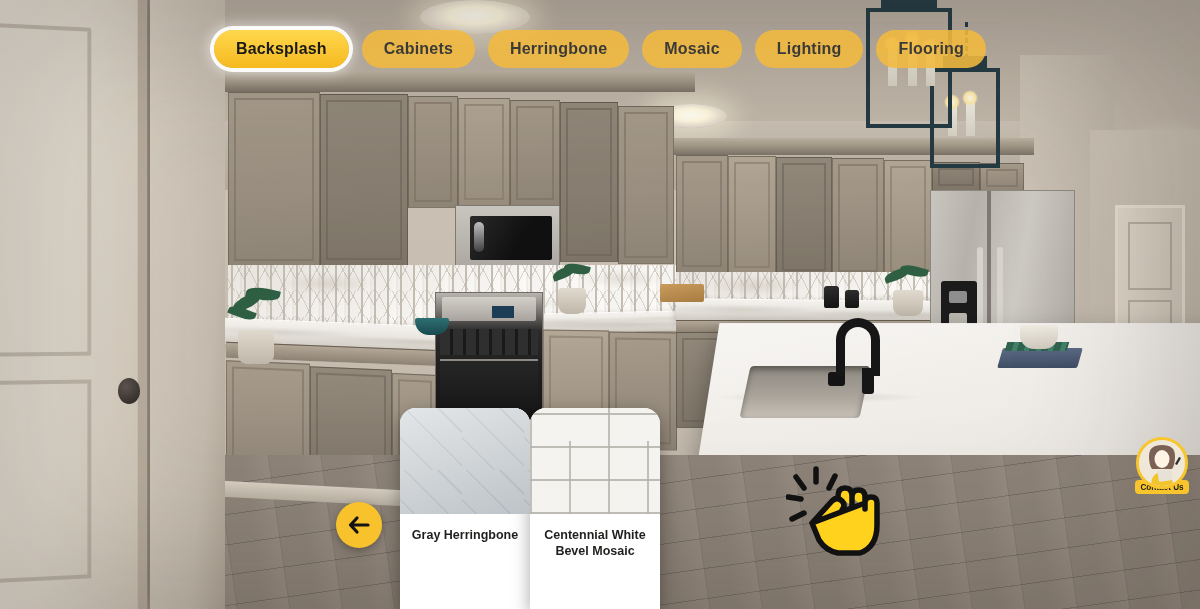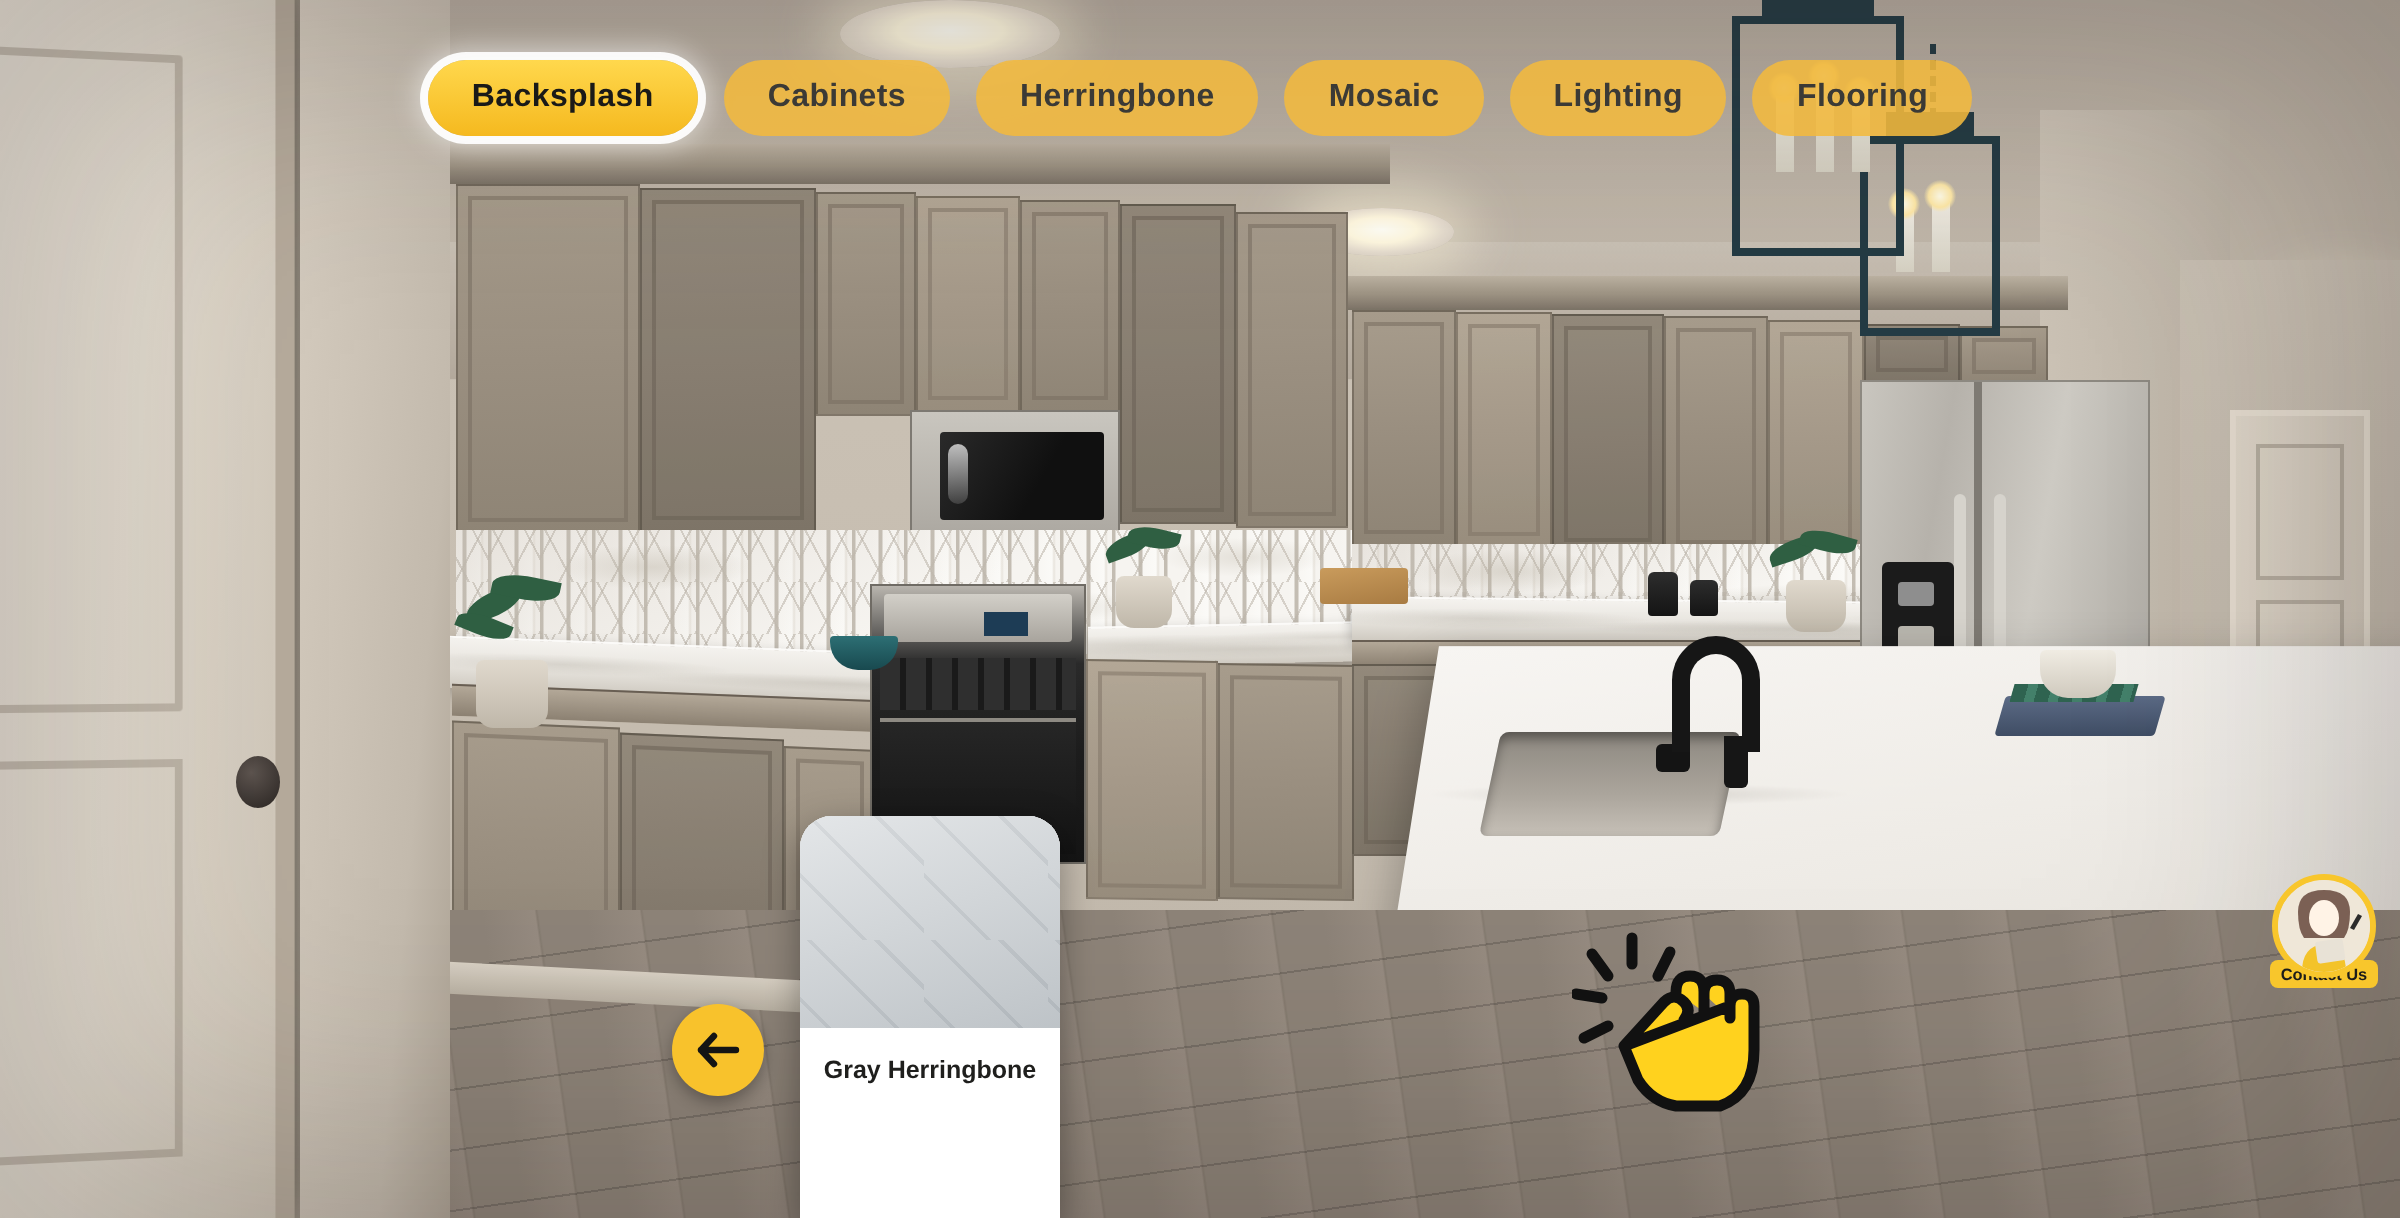--- a/index.html
+++ b/index.html
@@ -663,20 +663,24 @@
     </svg>
   </button>
 
   <div class="card-row">
 
     <div class="card">
       <div class="swatch sw-herringbone"></div>
       <div class="card-label">Gray Herringbone</div>
     </div>
 
+    <div class="card">
+      <div class="swatch sw-bevel"></div>
+      <div class="card-label">Centennial White Bevel Mosaic</div>
+    </div>
 
 
   </div>
 
   <div class="cursor-hand">
     <svg width="96" height="100" viewBox="0 0 96 100">
       <g stroke="#111" stroke-width="5.5" stroke-linecap="round">
         <line x1="30" y1="6" x2="30" y2="19"></line>
         <line x1="10" y1="14" x2="18" y2="25"></line>
         <line x1="2" y1="34" x2="15" y2="36"></line>

